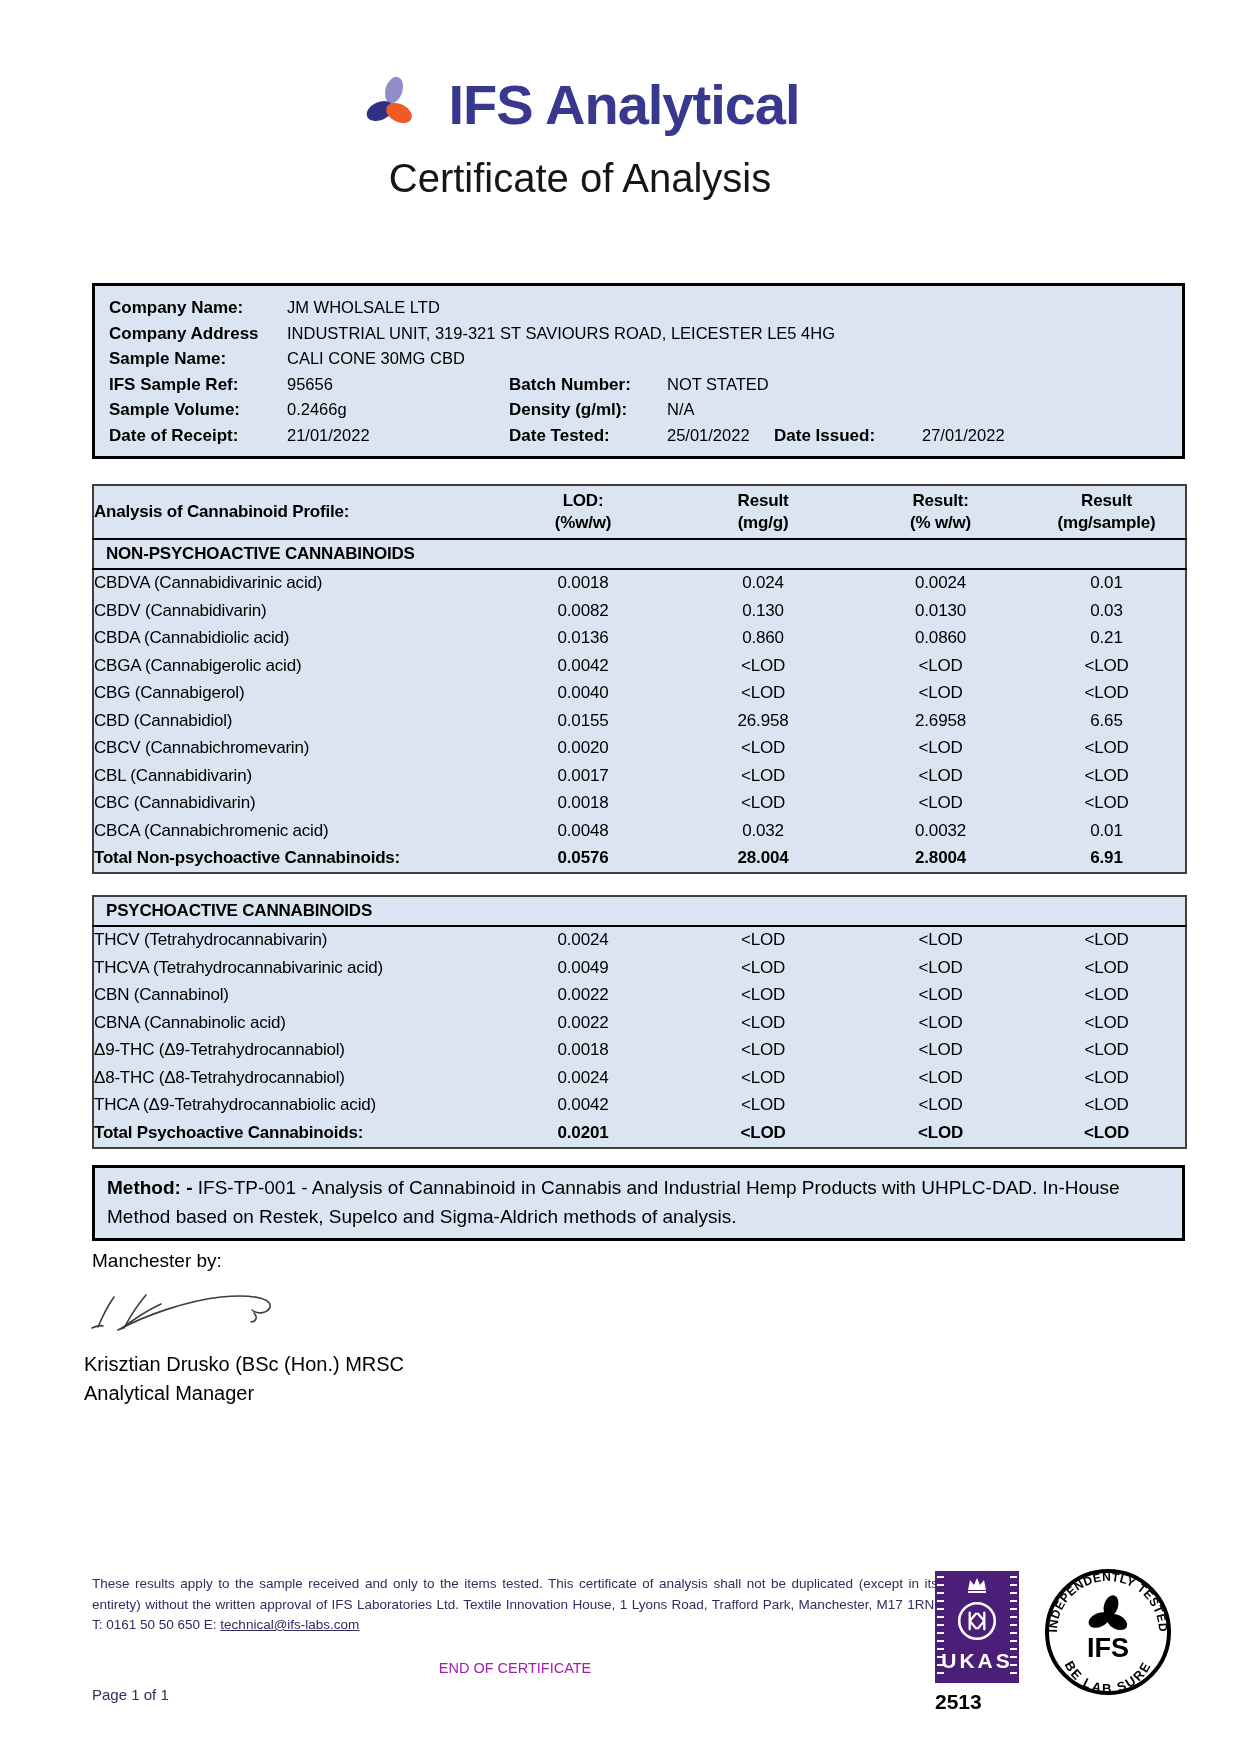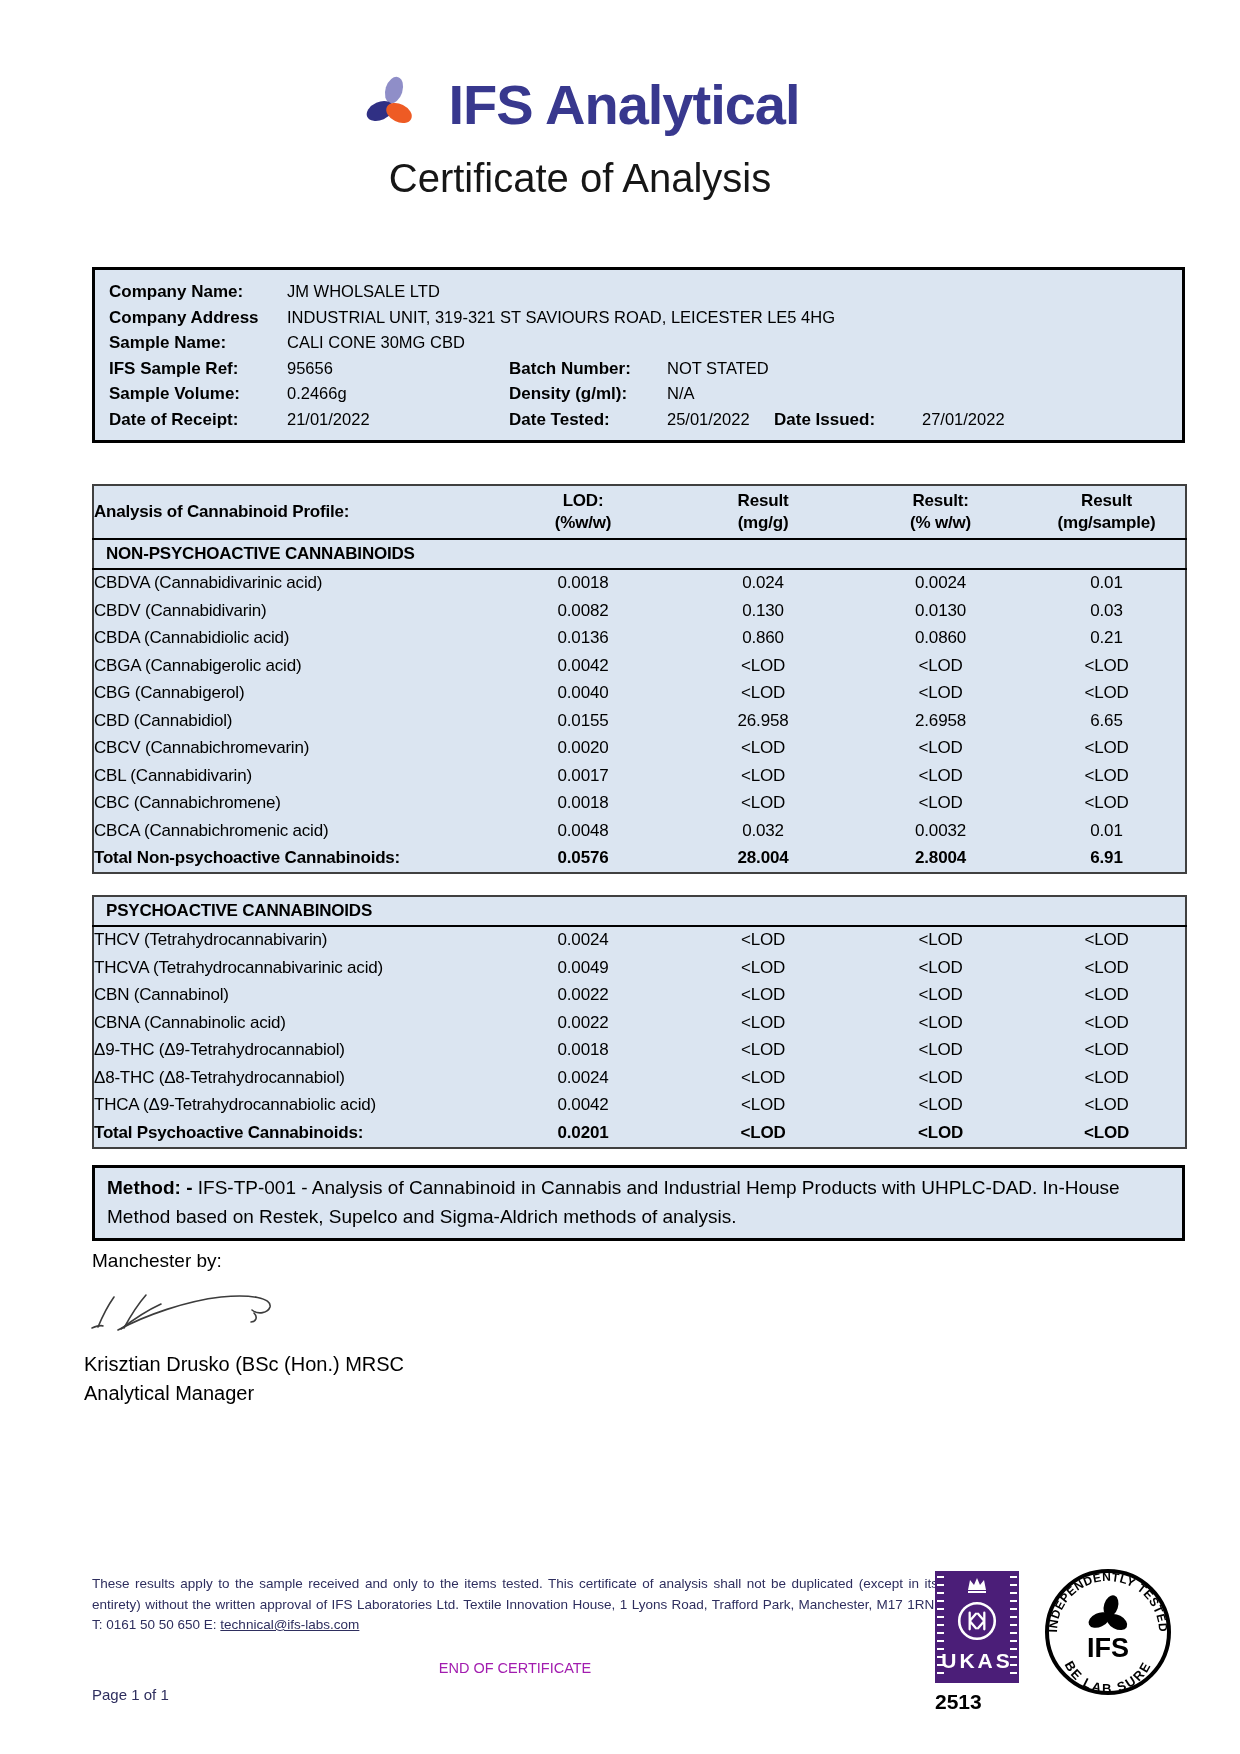--- a/index.html
+++ b/index.html
@@ -7,21 +7,21 @@
           font-family:"Liberation Sans", sans-serif; color:#000; overflow:hidden; }
 
   
   .brand-row { position:absolute; top:72px; left:0; width:1160px;
                display:flex; align-items:center; justify-content:center; gap:26px; }
   .brand-name { font-size:56px; font-weight:700; color:#38388e; letter-spacing:-1px; }
   .cert-title { position:absolute; top:156px; left:0; width:1160px; text-align:center;
                 font-size:40px; font-weight:400; color:#161616; }
 
   
-  .info-box { position:absolute; left:92px; top:267px; width:1093px; box-sizing:border-box;
+  .info-box { position:absolute; left:92px; top:283px; width:1093px; box-sizing:border-box;
               background:#dbe5f1; border:3px solid #000; padding:9px 0 8px 14px; }
   .info-row { display:flex; height:25.5px; line-height:25.5px; font-size:17px; white-space:nowrap; }
   .ci-l { font-weight:700; }
   .ci-v { font-size:16.5px; }
   .w-l1{width:178px} .w-v1{width:222px} .w-l2{width:158px} .w-v2{width:107px} .w-l3{width:148px} .w-v3{flex:1}
 
   
   .data-table { position:absolute; left:92px; width:1093px; border-collapse:collapse;
                 background:#dbe5f1; border:2px solid #404040; table-layout:fixed; }
   .t1 { top:484px; }
@@ -203,21 +203,21 @@
         <td class="num">&lt;LOD</td>
       </tr>
       <tr>
         <td class="col-name">CBL (Cannabidivarin)</td>
         <td class="num">0.0017</td>
         <td class="num">&lt;LOD</td>
         <td class="num">&lt;LOD</td>
         <td class="num">&lt;LOD</td>
       </tr>
       <tr>
-        <td class="col-name">CBC (Cannabichromene)</td>
+        <td class="col-name">CBC (Cannabidivarin)</td>
         <td class="num">0.0018</td>
         <td class="num">&lt;LOD</td>
         <td class="num">&lt;LOD</td>
         <td class="num">&lt;LOD</td>
       </tr>
       <tr>
         <td class="col-name">CBCA (Cannabichromenic acid)</td>
         <td class="num">0.0048</td>
         <td class="num">0.032</td>
         <td class="num">0.0032</td>

